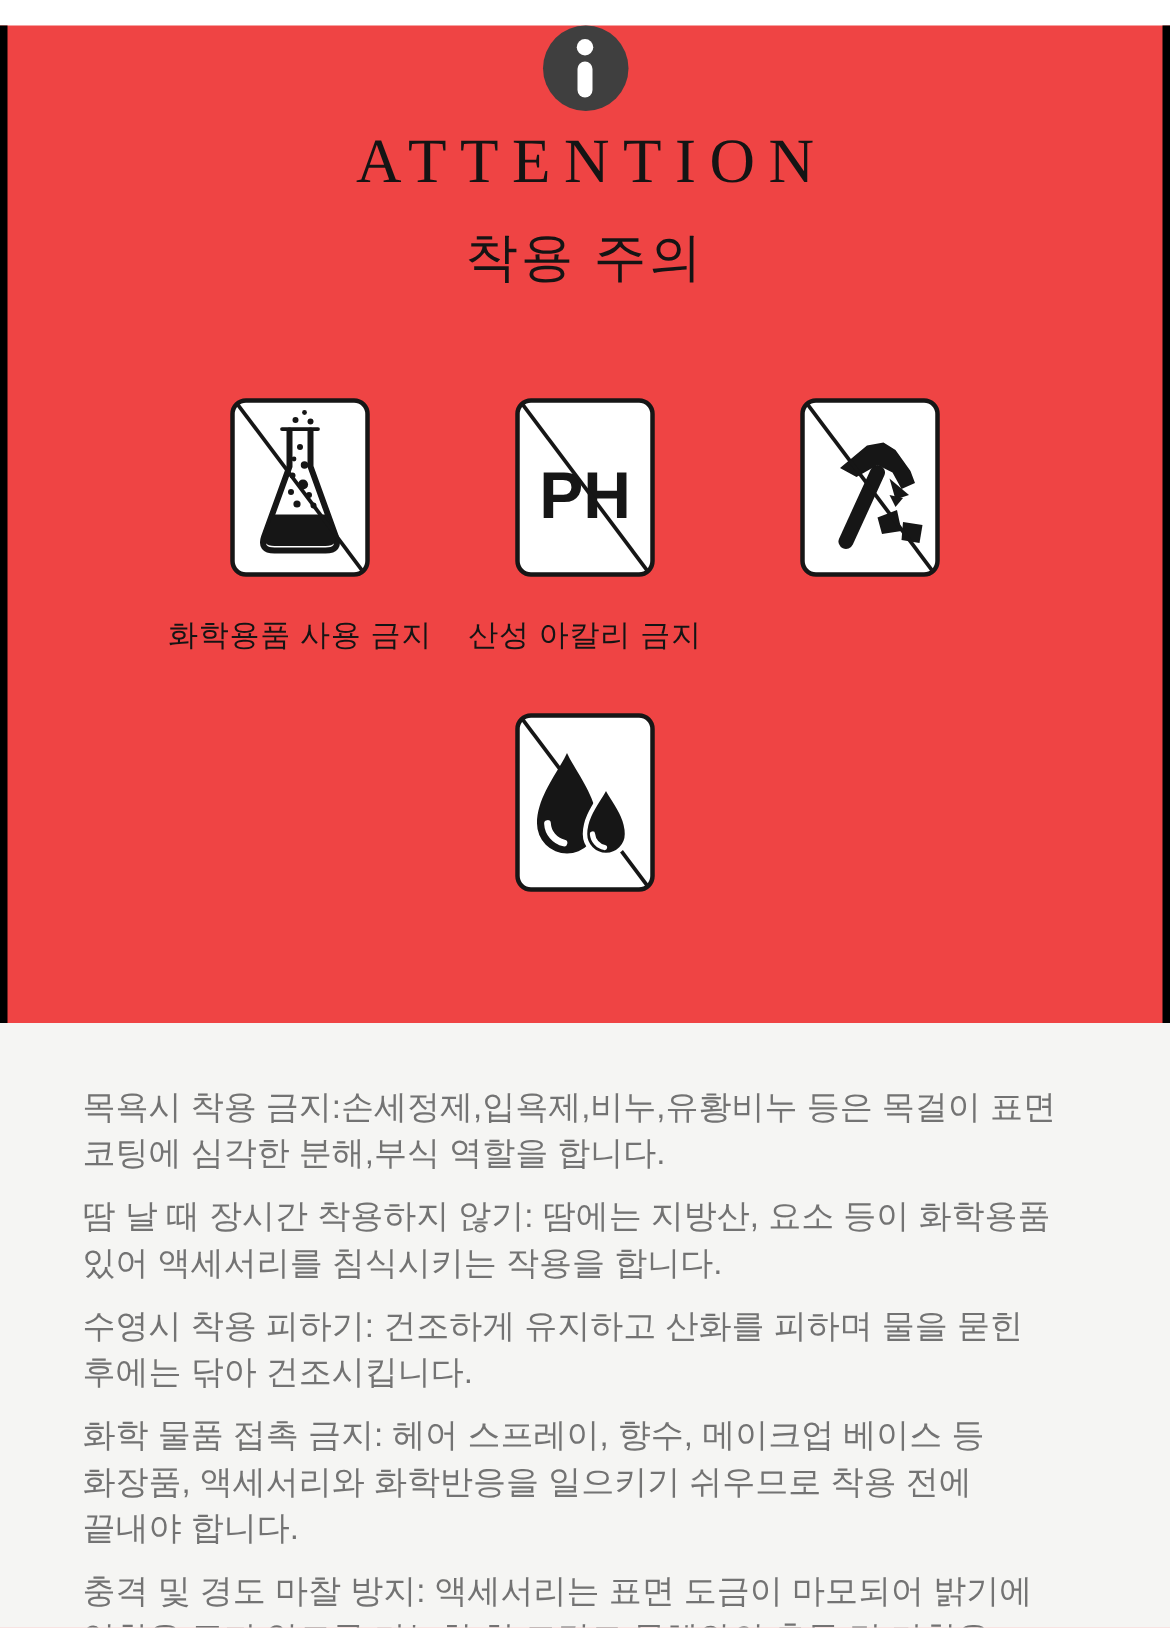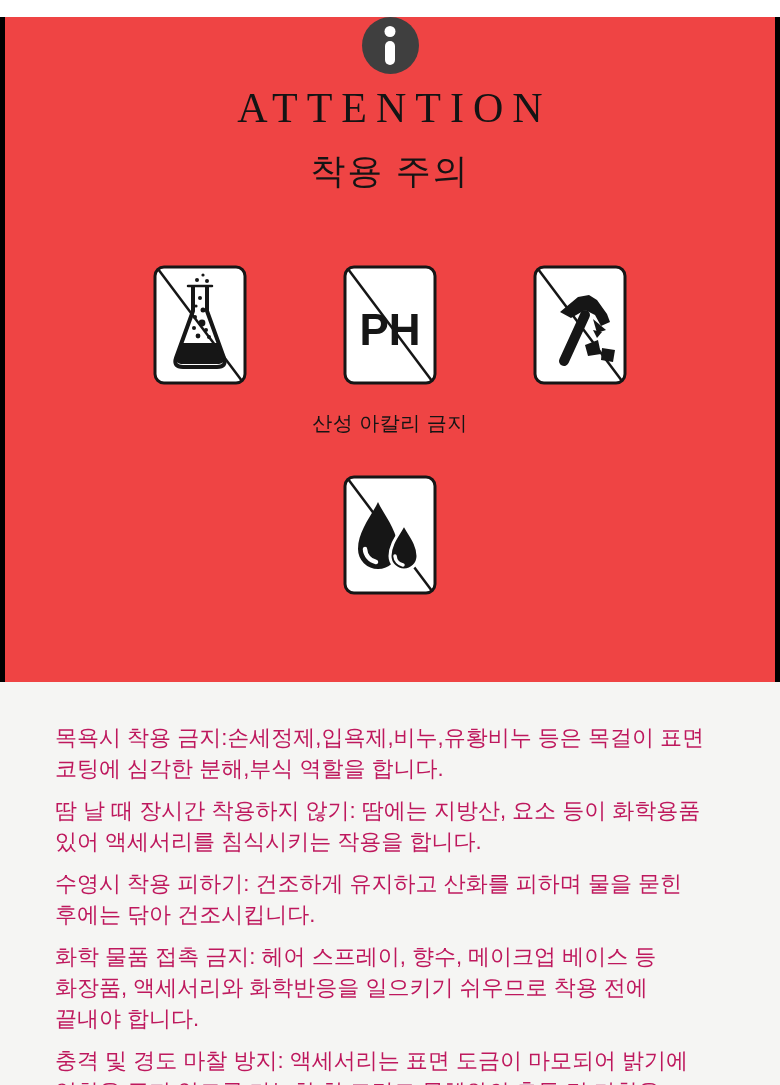--- a/index.html
+++ b/index.html
@@ -76,21 +76,21 @@
   
   .notes-section {
     width: 780px; height: 420px;
     background: #f5f5f3;
     padding: 40px 68px 0 55px;
   }
   .note-paragraph {
     font-size: 22px;
     line-height: 31px;
     margin-bottom: 11px;
-    color: #be185d;
+    color: #737373;
     word-break: keep-all;
   }
 </style>
 </head>
 <body>
 
 <div class="top-section">
   <div class="edge-bar left"></div>
   <div class="edge-bar right"></div>
 
@@ -118,20 +118,21 @@
           <circle class="ink" cx="43" cy="41" r="1.6"></circle>
           <circle class="ink" cx="50" cy="45" r="2.5"></circle>
           <circle class="ink" cx="42" cy="52" r="2"></circle>
           <circle class="ink" cx="49" cy="58" r="3.4"></circle>
           <circle class="ink" cx="41" cy="63" r="2"></circle>
           <circle class="ink" cx="53" cy="65" r="2"></circle>
           <circle class="ink" cx="45" cy="71" r="2.4"></circle>
           <circle class="ink" cx="56" cy="72" r="2"></circle>
           <line class="slash" x1="5" y1="4" x2="89" y2="116"></line>
         </svg>
+        <div class="icon-label">화학용품 사용 금지</div>
       </div>
 
       <div class="icon-cell">
         <svg class="care-svg" viewBox="0 0 94 120" aria-hidden="true">
           <rect class="frame" x="2" y="2" width="90" height="116" rx="9"></rect>
           <text x="47" y="80" text-anchor="middle" font-size="44" font-weight="bold" fill="#161616" font-family="&quot;Liberation Sans&quot;,&quot;DejaVu Sans&quot;,sans-serif">PH</text>
           <line class="slash" x1="5" y1="4" x2="89" y2="116"></line>
         </svg>
         <div class="icon-label">산성 아칼리 금지</div>
       </div>

